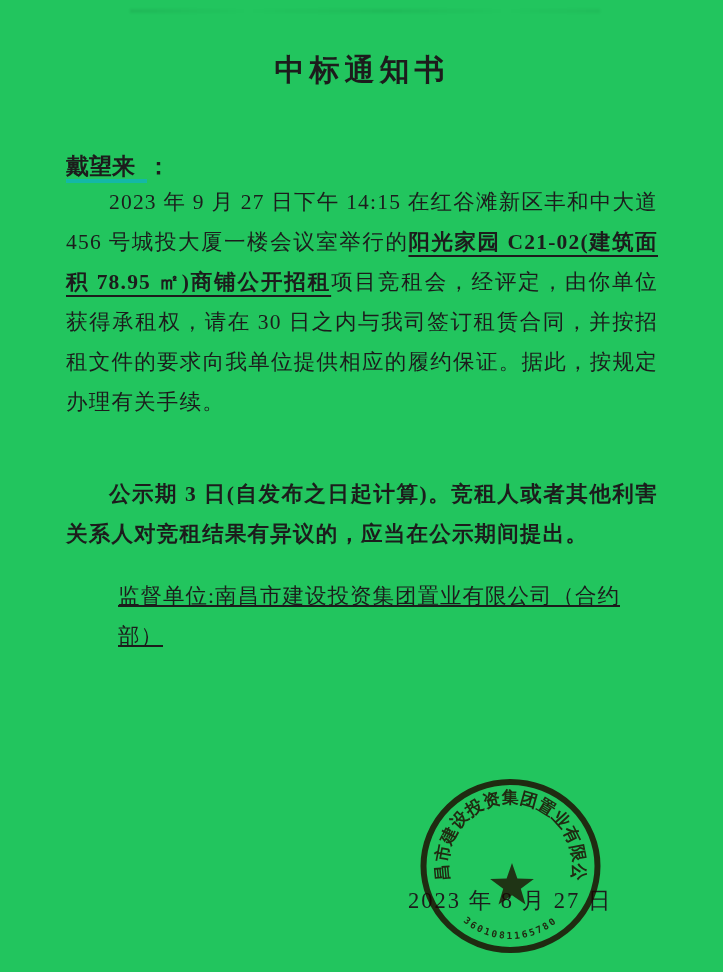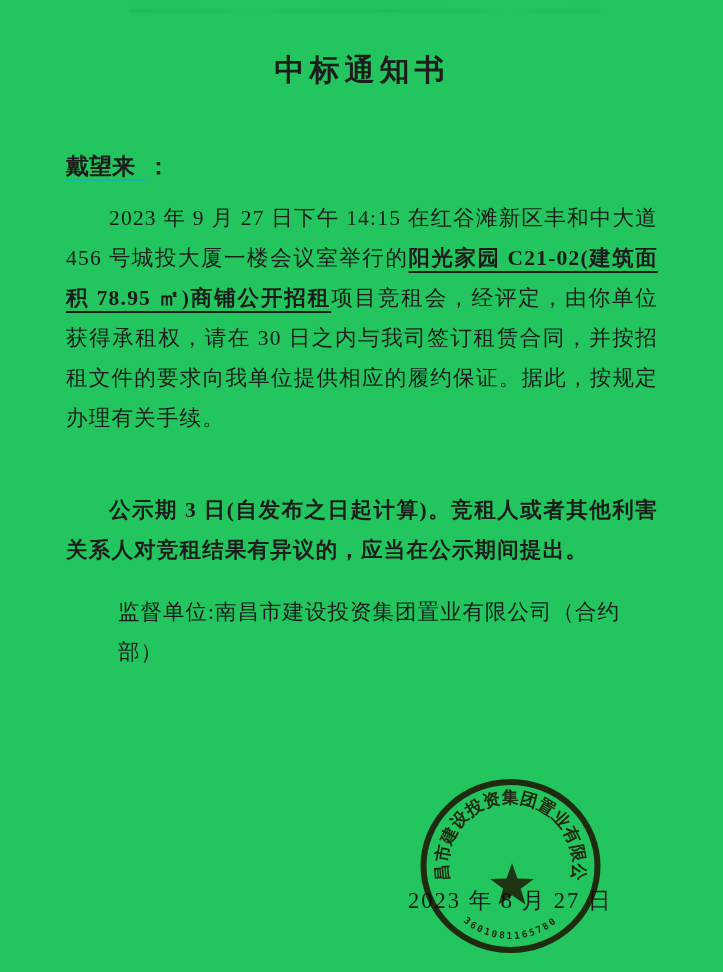--- a/index.html
+++ b/index.html
@@ -20,40 +20,40 @@
   .content { position:absolute; left:66px; top:0; width:592px; }
 
   .title {
     margin:0; padding-top:50px;
     text-align:center;
     font-size:30px; font-weight:700;
     letter-spacing:5px; line-height:40px;
   }
 
   .addressee { margin-top:62px; font-size:23px; font-weight:700; line-height:30px; }
-  .addressee-name { border-bottom:2px solid #14b8a6; padding-right:12px; }
+  .addressee-name { border-bottom:4px solid #14b8a6; padding-right:12px; }
 
   .para {
     font-size:21.5px; line-height:40px;
     text-align:justify; letter-spacing:1.2px;
   }
-  .para1 { margin-top:16px; text-indent:2em; }
+  .para1 { margin-top:0; text-indent:2em; }
   .hl {
     font-weight:700;
     text-decoration:underline;
     text-decoration-thickness:2px;
     text-underline-offset:6px;
   }
 
   .result { margin-top:46px; font-size:22px; font-weight:700; line-height:32px; letter-spacing:1.5px; }
   .result-value { border-bottom:2px solid #1c1c1c; padding:0 14px; }
 
   .para2 { margin-top:52px; text-indent:2em;font-weight:bold; }
 
-  .supervisor { margin-top:6px; padding-left:52px; font-size:21.5px; line-height:40px; letter-spacing:1px; }
+  .supervisor { margin-top:6px; padding-left:52px; font-size:21.5px; line-height:40px; letter-spacing:1px;text-decoration:underline; }
   .phone      { margin-top:3px; padding-left:55px; font-size:21.5px; line-height:40px; letter-spacing:1px; }
 
   .sig-line { position:absolute; left:228px; top:841px; font-size:22.5px; letter-spacing:1.5px; white-space:nowrap; }
   .sig-label { margin-right:6px; }
   .sig-date { position:absolute; left:408px; top:885px; font-size:22.5px; letter-spacing:2px; white-space:nowrap; }
 
   .seal-svg {
     position:absolute; left:0; top:0;
     pointer-events:none;
     mix-blend-mode:multiply;

